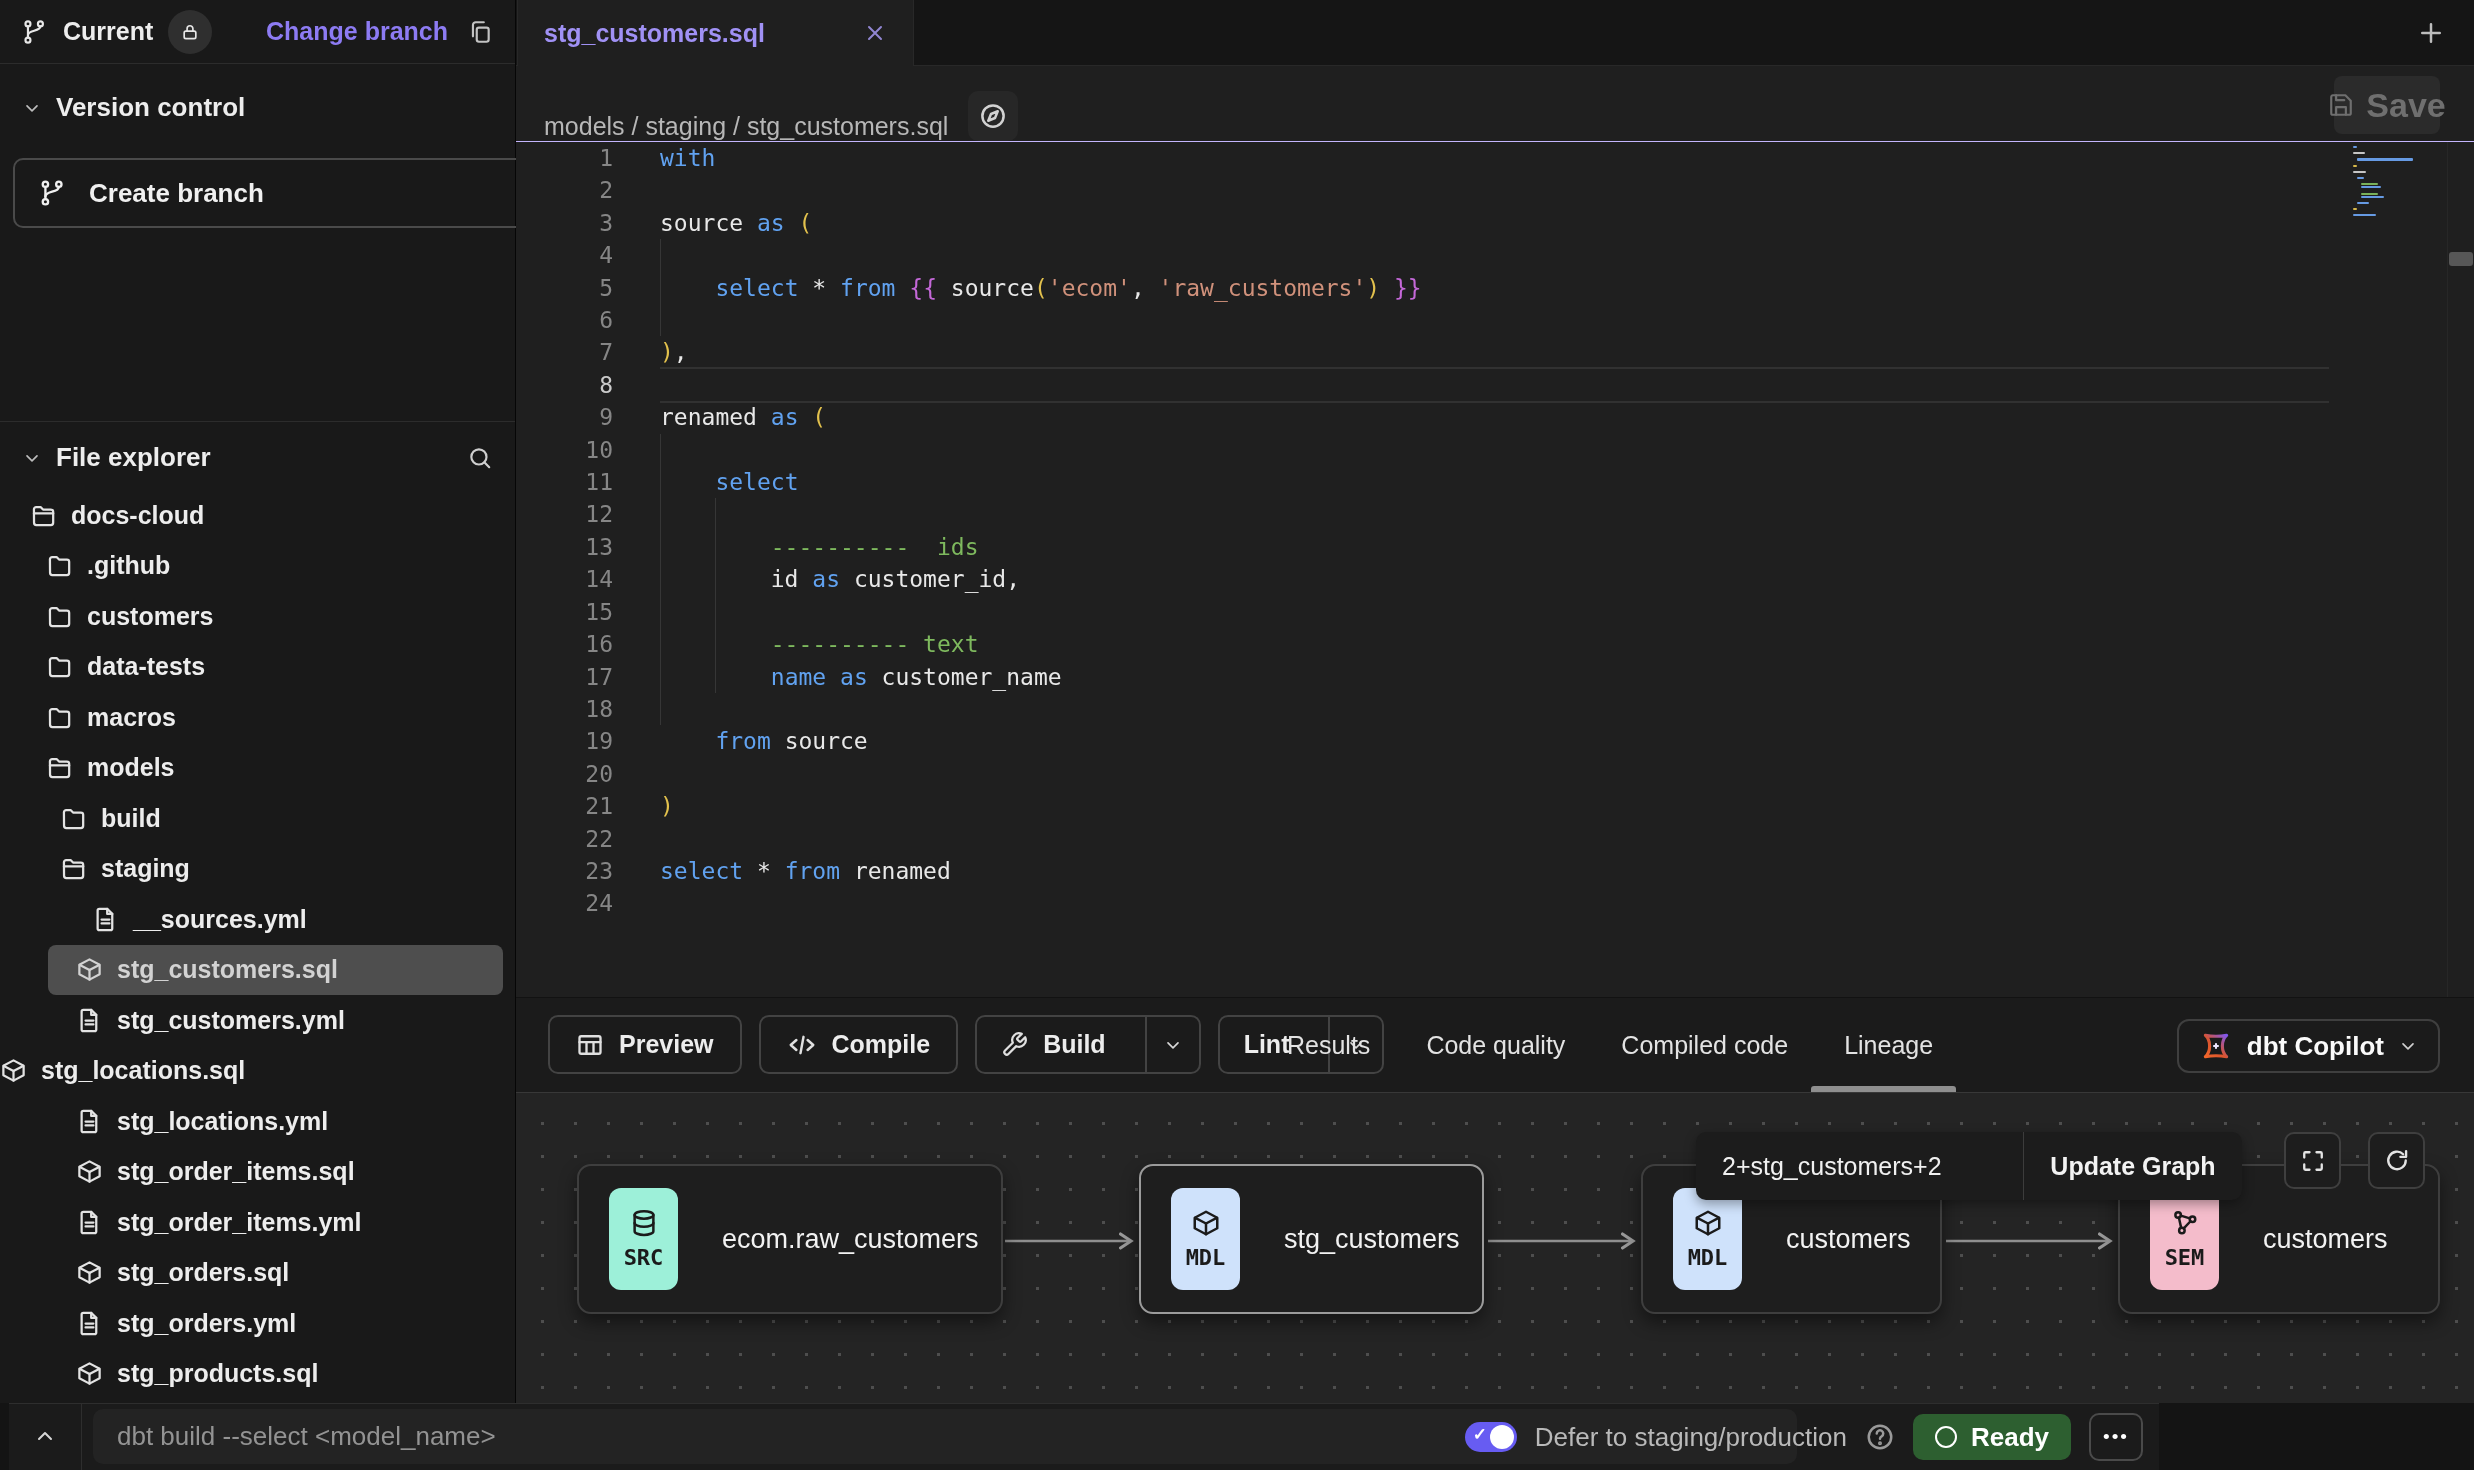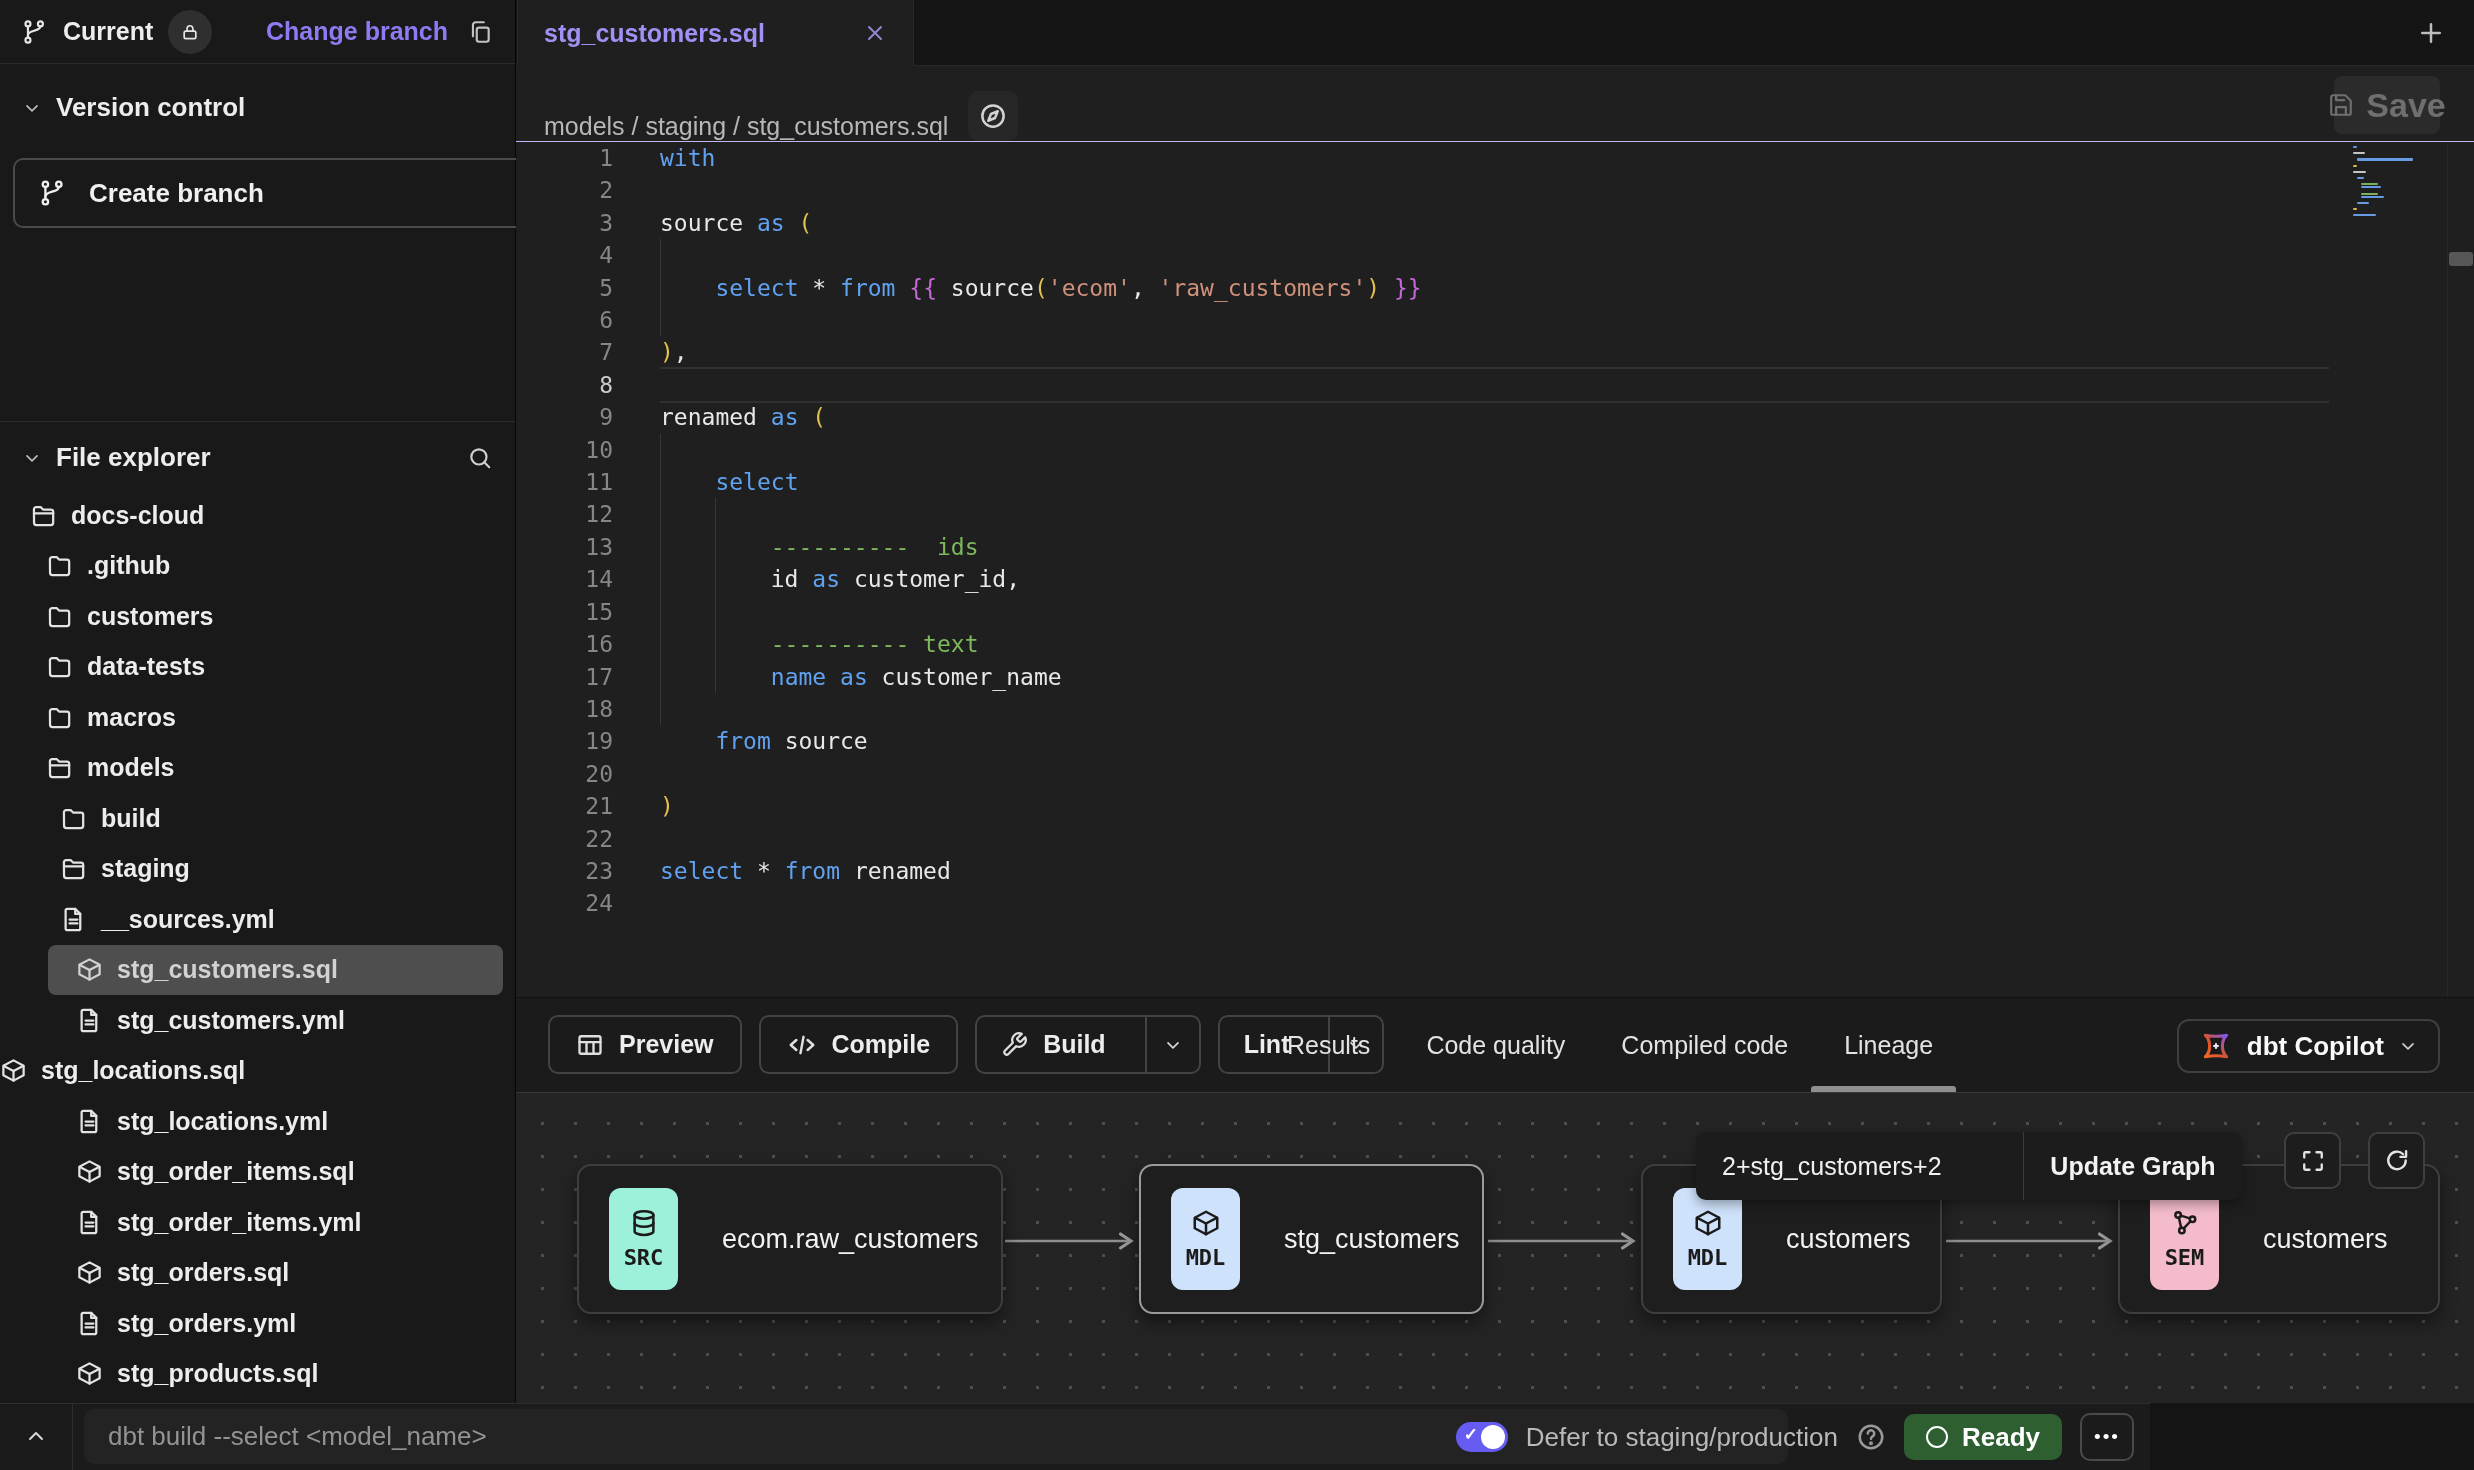--- a/index.html
+++ b/index.html
@@ -85,21 +85,21 @@
   .sq-btn{position:absolute;top:39px;width:57px;height:57px;border:2px solid #3f3f3f;border-radius:10px;background:#1d1d1d;box-sizing:border-box;display:flex;align-items:center;justify-content:center;color:#e3e3e3;cursor:pointer;}
   #expand-btn{left:1768px;} #refresh-btn{left:1852px;}
   .node{position:absolute;top:71px;height:150px;background:#1e1e1e;border:2px solid #3e3e3e;border-radius:14px;box-sizing:border-box;display:flex;align-items:center;gap:44px;padding-left:30px;box-shadow:0 8px 18px rgba(0,0,0,.45);cursor:pointer;}
   .node.selected{border:2.5px solid #9b9b9b;}
   .node .nlabel{font-size:27px;font-weight:500;color:#f2f2f2;white-space:nowrap;}
   .badge{width:69px;height:102px;border-radius:12px;display:flex;flex-direction:column;align-items:center;justify-content:center;gap:7px;color:#1b1b1b;flex:none;}
   .badge .btxt{font-family:"DejaVu Sans Mono",monospace;font-size:22px;font-weight:700;}
   #edges{position:absolute;left:0;top:0;width:1958px;height:311px;pointer-events:none;}
 
   
-  #statusbar{left:0;top:1403px;width:2150px;height:67px;background:#1b1b1b;border-top:1px solid #2e2e2e;box-sizing:border-box;}
+  #statusbar{left:9px;top:1403px;width:2150px;height:67px;background:#1b1b1b;border-top:1px solid #2e2e2e;box-sizing:border-box;}
   #sb-collapse{position:absolute;left:24px;top:20px;color:#d6d6d6;cursor:pointer;}
   #sb-div{position:absolute;left:72px;top:0;bottom:0;width:1px;background:#2e2e2e;}
   #cmd-input{position:absolute;left:84px;top:5px;width:1680px;height:55px;background:#232323;border-radius:10px;display:flex;align-items:center;padding-left:24px;font-size:26px;color:#939393;cursor:text;}
   #sb-right{position:absolute;right:16px;top:0;height:66px;display:flex;align-items:center;gap:18px;}
   #defer-toggle{width:52px;height:30px;border-radius:15px;background:#675cf2;position:relative;cursor:pointer;flex:none;}
   #defer-toggle .knob{position:absolute;right:3px;top:3px;width:24px;height:24px;border-radius:50%;background:#fff;}
   #defer-toggle .chk{position:absolute;left:8px;top:2px;color:#fff;font-size:17px;font-weight:700;}
   #defer-label{font-size:26px;color:#b9b9b9;}
   #help-ic{width:30px;height:30px;color:#9a9a9a;}
   #ready-btn{height:46px;padding:0 22px;border-radius:10px;background:#2d5f30;color:#fff;font-weight:700;font-size:26px;display:flex;align-items:center;gap:14px;cursor:pointer;}
@@ -250,21 +250,21 @@
         </div>
         <div class="tree-row" style="padding-left: 60px;">
           <span class="ic-wrap ti">
             <svg class="ic" width="27" height="27" viewBox="0 0 24 24" fill="none" stroke="currentColor" stroke-width="2" stroke-linecap="round" stroke-linejoin="round">
               <path d="M3.5 7.5v-1a2 2 0 0 1 2-2h3.9l2.2 2.2h7a2 2 0 0 1 2 2v9.8a2 2 0 0 1-2 2h-13a2 2 0 0 1-2-2z"></path>
               <path d="M3.5 10.2h17.1"></path>
             </svg>
           </span>
           <span>staging</span>
         </div>
-        <div class="tree-row" style="padding-left: 60px;">
+        <div class="tree-row" style="padding-left: 92px;">
           <span class="ic-wrap ti">
             <svg class="ic" width="27" height="27" viewBox="0 0 24 24" fill="none" stroke="currentColor" stroke-width="2" stroke-linecap="round" stroke-linejoin="round">
               <path d="M6.5 2.5h7l4.5 4.5v13a1.5 1.5 0 0 1-1.5 1.5h-10A1.5 1.5 0 0 1 5 20V4a1.5 1.5 0 0 1 1.5-1.5z"></path>
               <path d="M13.5 2.5V7H18"></path>
               <path d="M8.5 12h7M8.5 15.5h7"></path>
             </svg>
           </span>
           <span>__sources.yml</span>
         </div>
         <div class="tree-row selected" style="padding-left: 28px;">

